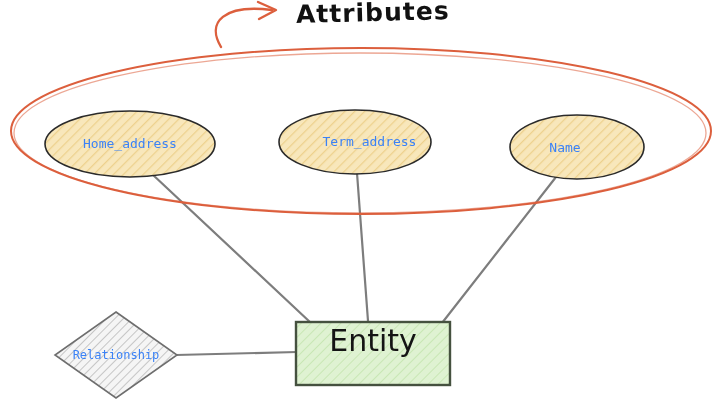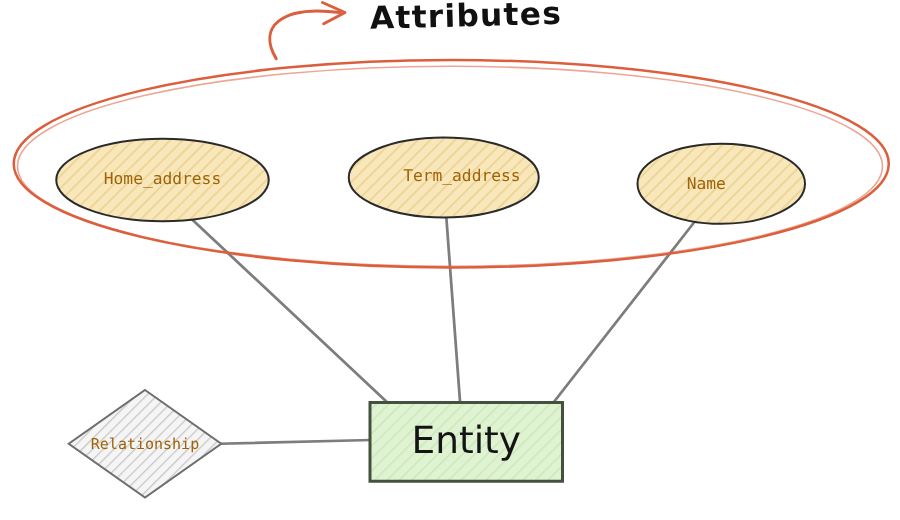--- a/index.html
+++ b/index.html
@@ -16,21 +16,21 @@
     font-family: "DejaVu Sans", sans-serif;
   }
   .canvas svg {
     position: absolute;
     left: 0;
     top: 0;
   }
   .label {
     position: absolute;
     text-align: center;
-    color: #a16207;
+    color: #3b82f6;
     pointer-events: none;
     white-space: nowrap;
   }
   .mono-label {
     font-family: "DejaVu Sans Mono", monospace;
     font-size: 13px;
     letter-spacing: 0px;
   }
   .annotation-label {
     font-family: "DejaVu Sans", sans-serif;
@@ -94,17 +94,17 @@
   </svg>
 
   <div class="label annotation-label" style="left:296px; top:-2px; width:160px;">Attributes</div>
 
   <div class="label mono-label" style="left:45px; top:136px; width:170px;">Home_address</div>
 
   <div class="label mono-label" style="left:279px; top:134px; width:181px;">Term_address</div>
 
   <div class="label mono-label" style="left:510px; top:140px; width:110px;">Name</div>
 
-  <div class="label entity-label" style="left:296px; top:335px; width:154px;">Entity</div>
+  <div class="label entity-label" style="left:296px; top:323px; width:154px;">Entity</div>
 
   <div class="label mono-label relationship-label" style="left:46px; top:348px; width:140px;">Relationship</div>
 
 </div>
 
 </body></html>

